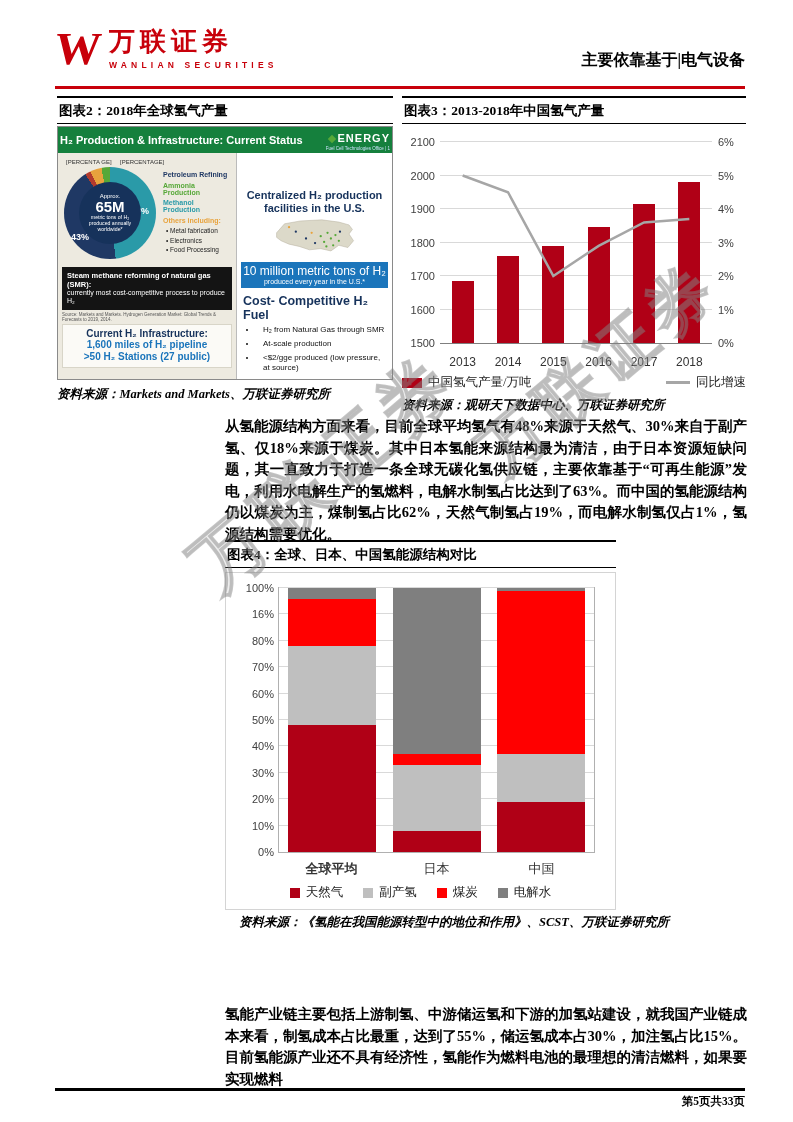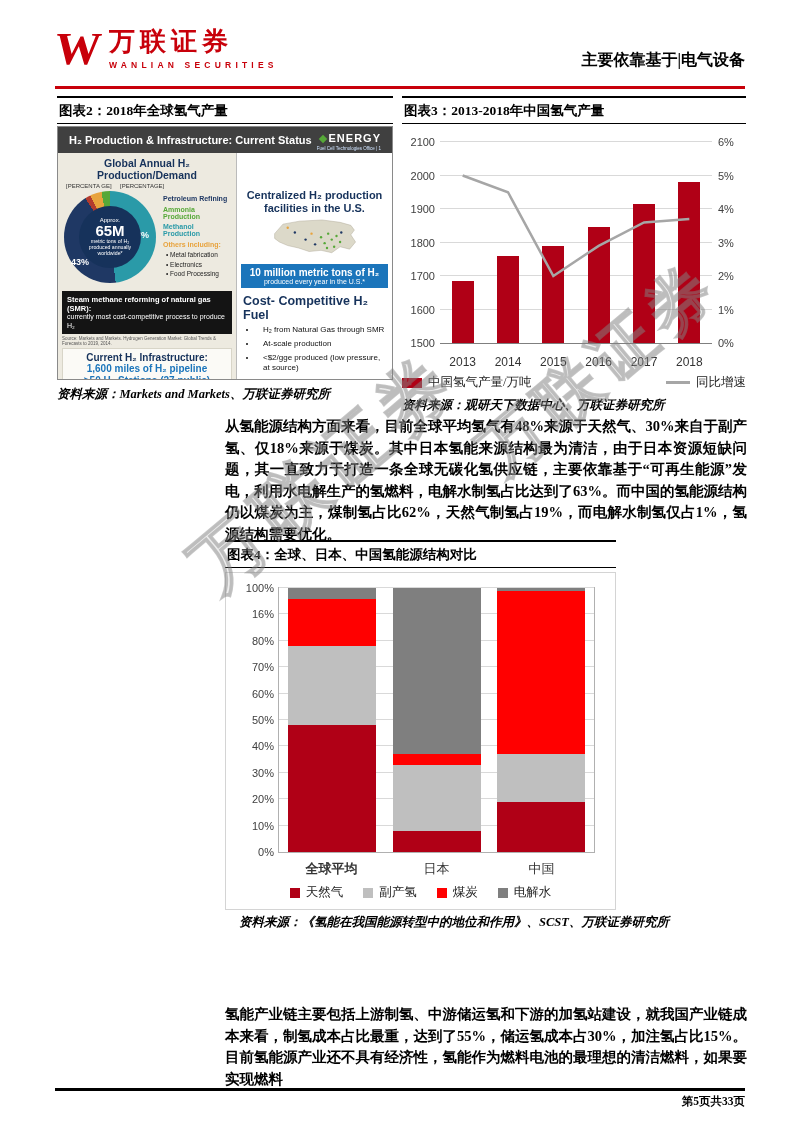--- a/index.html
+++ b/index.html
@@ -31,22 +31,22 @@
   .figtitle{border-top:2.5px solid #000; border-bottom:1.5px solid #000; padding:4px 2px 3px;
             font-family:"Liberation Serif",serif; font-size:13.5px; font-weight:bold; color:#000;}
   .figsrc{margin-top:6px; font-family:"Liberation Serif",serif; font-style:italic; font-weight:bold;
           font-size:12.5px; color:#000;}
   .fig2{position:absolute; left:57px; top:96px; width:336px;}
   .fig3{position:absolute; left:402px; top:96px; width:344px;}
 
   
   .infographic{margin-top:2px; height:254px; border:1px solid #8a8a8a; background:#fff; overflow:hidden;
                font-family:"Liberation Sans",sans-serif;}
-  .ig-banner{height:26px; background:#404040; color:#fff; display:flex; justify-content:space-between;
-             align-items:center; padding:0 11px;}
+  .ig-banner{height:26px; background:#15803d; color:#fff; display:flex; justify-content:space-between;
+             align-items:center; padding:0 2px;}
   .ig-banner-text{font-size:11px; font-weight:bold;}
   .ig-energy{text-align:right; line-height:1;}
   .energy-leaf{display:inline-block; width:6px; height:6px; background:#56a838; transform:rotate(45deg); margin-right:3px;}
   .ig-energy-main{font-size:11px; font-weight:bold; letter-spacing:1px;}
   .ig-energy-sub{display:block; font-size:4.5px; color:#cfe3ff; margin-top:2px;}
   .ig-body{display:flex; height:228px;}
   .ig-left{width:178px; background:#edeae0; padding:4px 4px 2px; position:relative;}
   .ig-ltitle{font-size:10.5px; font-weight:bold; color:#16325b; text-align:center; line-height:1.15;}
   .ig-donut-row{display:flex; margin-top:10px; position:relative;}
   .ig-pct{position:absolute; font-size:6px; color:#333;}
@@ -70,21 +70,21 @@
   .smr-b{font-size:7.5px; font-weight:bold; display:block;}
   .smr-t{font-size:7px; display:block;}
   .ig-src{font-size:4.5px; color:#555; margin:2px 0 2px;}
   .ig-infra{background:#fbfaf6; border:1px solid #d8d5c8; padding:3px 4px; text-align:center;}
   .infra-t{font-size:10px; font-weight:bold; color:#16325b;}
   .infra-l{font-size:10px; font-weight:bold; color:#1b75bb; line-height:1.25;}
   .ig-right{flex:1; background:#fff; border-left:1px solid #bbb; padding:4px 6px; display:flex; flex-direction:column;}
   .ig-rtitle{font-size:11px; font-weight:bold; color:#16325b; text-align:center; line-height:1.2;margin-top:32px;}
   .usmap{width:100%; height:78px; margin-top:2px;}
   .ig-cap{background:#1b75bb; color:#fff; text-align:center; padding:3px 2px; margin:2px -2px 0;}
-  .cap1{font-size:10px; font-weight:bold; line-height:1.1;}
+  .cap1{font-size:12px; font-weight:normal; line-height:1.1;}
   .cap2{font-size:7px;}
   .ig-cost-t{font-size:12.5px; font-weight:bold; color:#16325b; margin:6px 0 3px; text-align:left;}
   .ig-cost{list-style:disc; padding-left:14px;}
   .ig-cost li{font-size:8px; color:#111; margin-bottom:4px; line-height:1.25;padding-left:6px;}
 
   
   .c3chart{position:relative; height:240px; margin-top:4px;}
   .c3plot{position:absolute; left:38px; right:34px; top:14px; bottom:24px; border-bottom:1px solid #7f7f7f;}
   .grid{position:absolute; left:0; right:0; height:1px; background:#d9d9d9;}
   .ytick{position:absolute; font-size:11px; color:#404040; font-family:"Liberation Sans",sans-serif;}
@@ -147,24 +147,20 @@
     <div class="infographic">
       <div class="ig-banner">
         <span class="ig-banner-text">H₂ Production &amp; Infrastructure: Current Status</span>
         <span class="ig-energy">
           <span><span class="energy-leaf"></span><span class="ig-energy-main">ENERGY</span></span>
           <span class="ig-energy-sub">Fuel Cell Technologies Office | 1</span>
         </span>
       </div>
       <div class="ig-body">
         <div class="ig-left">
-          <div class="ig-ltitle">
-            <div>Global Annual H₂</div>
-            <div>Production/Demand</div>
-          </div>
           <div class="ig-donut-row">
             <div class="ig-pct ig-pct1">[PERCENTA GE]</div>
             <div class="ig-pct ig-pct2">[PERCENTAGE]</div>
             <div class="donut" id="donut" style="background: conic-gradient(rgb(42, 154, 168) 0%, rgb(42, 154, 168) 48%, rgb(31, 56, 100) 48%, rgb(31, 56, 100) 91%, rgb(178, 59, 46) 91%, rgb(178, 59, 46) 93%, rgb(232, 163, 61) 93%, rgb(232, 163, 61) 97%, rgb(86, 168, 56) 97%, rgb(86, 168, 56) 100%);">
               <div class="donut-label l48">48%</div>
               <div class="donut-label l43">43%</div>
               <div class="donut-hole">
                 <div class="dh-approx">Approx.</div>
                 <div class="dh-value">65M</div>
                 <div class="dh-cap">metric tons of H₂ produced annually worldwide*</div>

